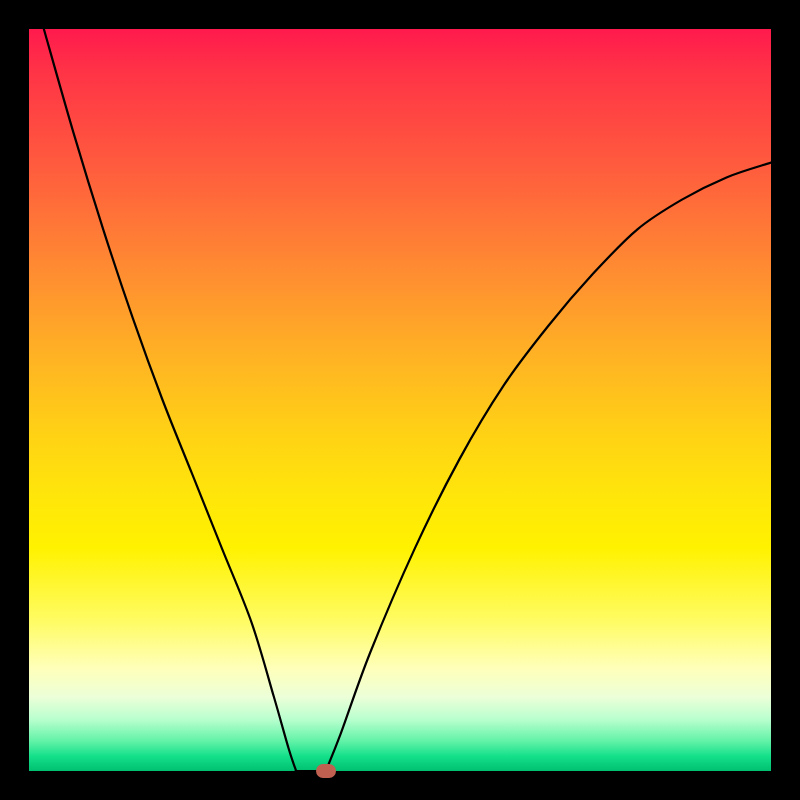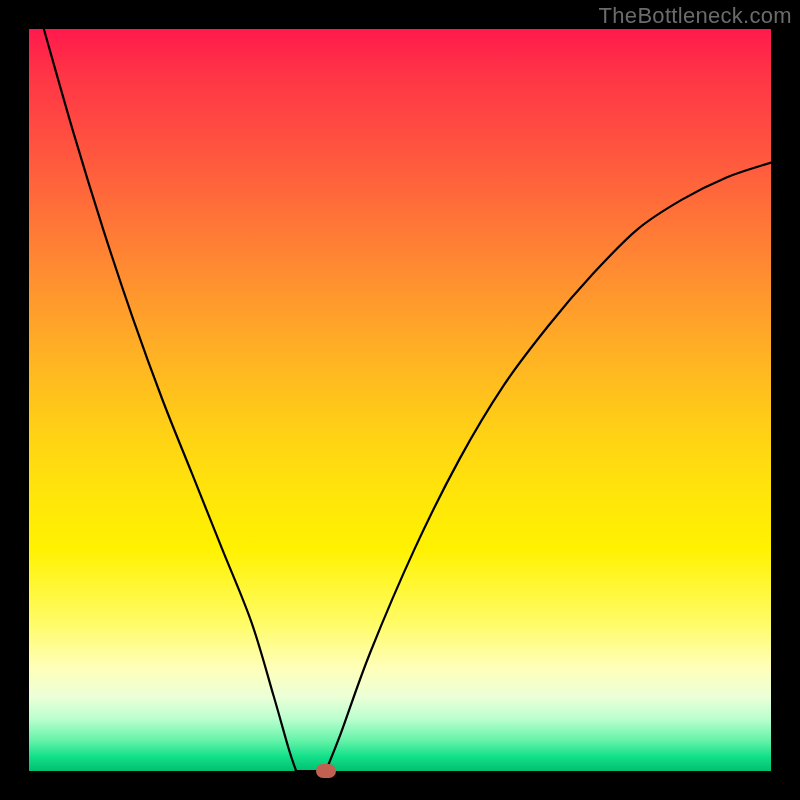--- a/index.html
+++ b/index.html
@@ -74,14 +74,13 @@
 <body>
 
 <div class="outer">
   <div class="plot">
     <div class="gradient"></div>
     <svg class="curve" viewBox="0 0 742 742" preserveAspectRatio="none">
       <path id="curve-path" d="M 14.84 0 C 19.786666666666665 17.313333333333333, 34.626666666666665 70.48999999999998, 44.519999999999996 103.88 C 54.41333333333333 137.27, 64.30666666666667 169.42333333333337, 74.2 200.34000000000003 C 84.09333333333333 231.2566666666667, 93.98666666666668 260.93666666666667, 103.88000000000001 289.38 C 113.77333333333334 317.8233333333333, 123.66666666666667 345.03, 133.56 371 C 143.45333333333335 396.97, 153.34666666666666 420.46666666666664, 163.24 445.2 C 173.13333333333335 469.93333333333334, 183.0266666666667 494.66666666666663, 192.92000000000002 519.4 C 202.81333333333333 544.1333333333333, 213.94333333333333 568.8666666666667, 222.6 593.6 C 231.25666666666666 618.3333333333334, 238.67666666666668 646.7766666666666, 244.86 667.8 C 251.04333333333335 688.8233333333333, 255.98999999999998 707.3733333333333, 259.7 719.74 C 263.40999999999997 732.1066666666667, 265.8833333333333 738.29, 267.12 742 C 268.3566666666667 745.71, 264.64666666666665 742, 267.12 742 C 269.59333333333336 742, 277.0133333333333 742, 281.96 742 C 286.90666666666664 742, 294.32666666666665 742, 296.8 742 C 299.27333333333337 742, 294.3266666666667 748.1833333333334, 296.8 742 C 299.2733333333333 735.8166666666666, 304.21999999999997 724.6866666666666, 311.64 704.9 C 319.06 685.1133333333333, 328.9533333333333 654.1966666666666, 341.32 623.28 C 353.68666666666667 592.3633333333333, 371.00000000000006 551.5533333333333, 385.84000000000003 519.4 C 400.68 487.24666666666667, 415.52 457.56666666666666, 430.35999999999996 430.36 C 445.19999999999993 403.15333333333336, 460.03999999999996 378.41999999999996, 474.88 356.15999999999997 C 489.72 333.9, 504.56 315.35, 519.4 296.8 C 534.24 278.25, 549.0799999999999 260.9366666666666, 563.92 244.85999999999996 C 578.76 228.7833333333333, 593.5999999999999 212.7066666666667, 608.4399999999999 200.34000000000003 C 623.28 187.97333333333336, 638.12 179.31666666666663, 652.96 170.65999999999997 C 667.8000000000001 162.0033333333333, 682.6399999999999 154.5833333333333, 697.4799999999999 148.39999999999998 C 712.3199999999999 142.21666666666667, 734.5799999999999 136.0333333333334, 742 133.56000000000006" fill="none" stroke="#000" stroke-width="2.2" stroke-linecap="round" stroke-linejoin="round"></path>
     </svg>
     <div class="marker" id="marker" style="left: 296.8px; top: 742px; background: rgb(192, 96, 80);"></div>
   </div>
-  <div class="watermark">TheBottleneck.com</div>
 </div>
 
 </body></html>

